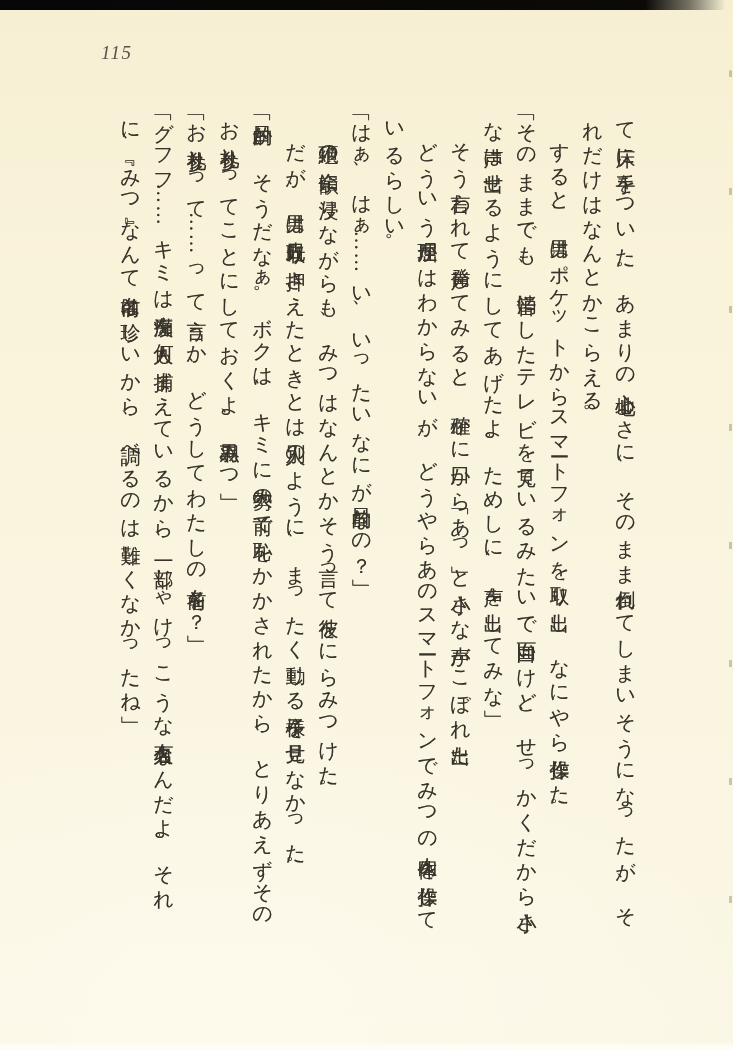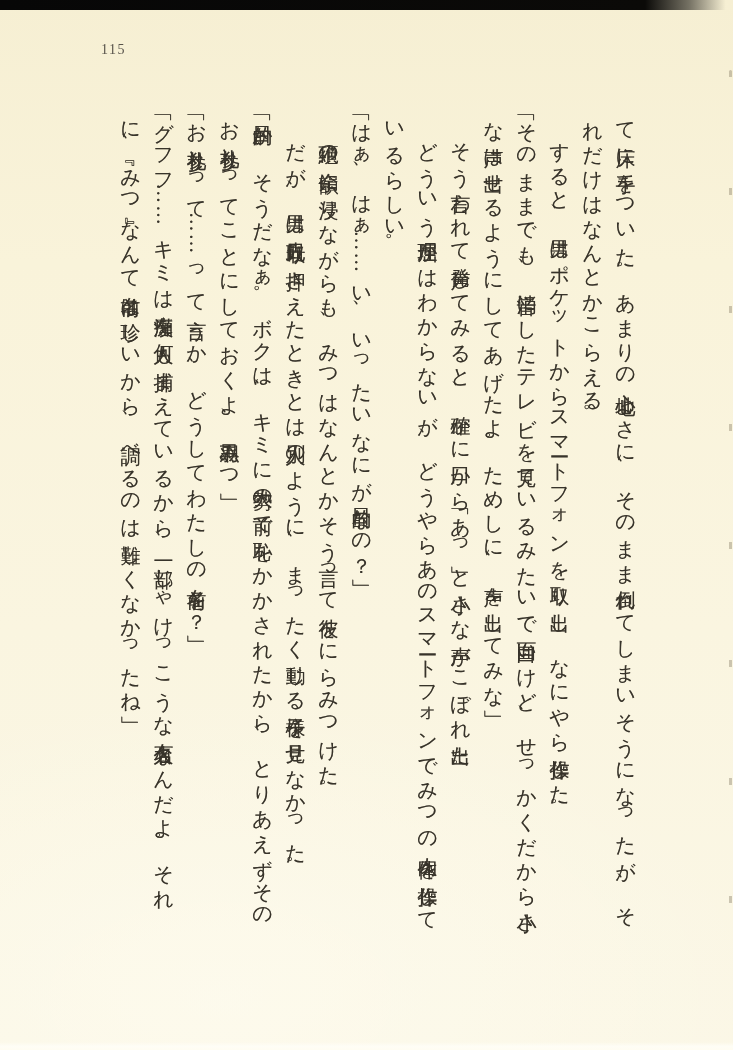--- a/index.html
+++ b/index.html
@@ -28,21 +28,22 @@
       rgba(125,115,92,0) 7px, rgba(125,115,92,0) 118px);
     border-radius:2px;
   }
   
   .bottom-edge {
     position:absolute; bottom:0; left:0; width:100%; height:8px;
     background:linear-gradient(180deg, rgba(255,254,246,0) 0%, rgba(255,254,248,0.85) 55%, #fffdf2 100%);
   }
   .page-number {
     position:absolute; left:101px; top:42px;
-    font-size:14px;
+    font-style:italic;
+    font-size:19px;
     letter-spacing:1.5px;
     color:#57524a;
   }
   
   .text-block {
     position:absolute;
     top:108px; right:91px;
     width:563px;
     height:827px;
     writing-mode:vertical-rl;

